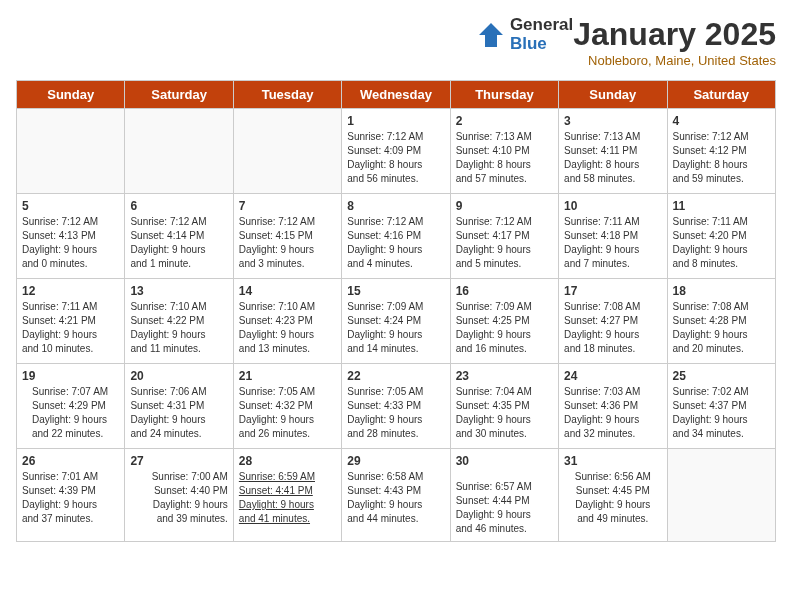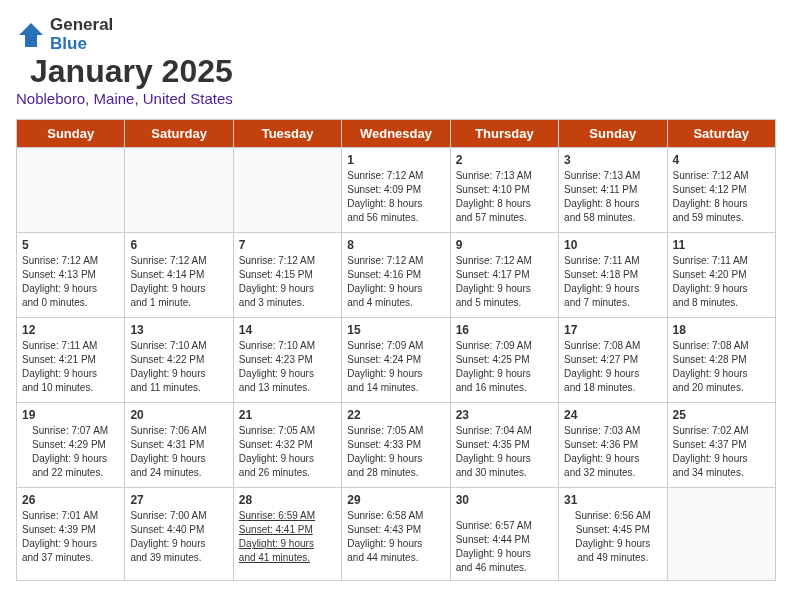--- a/index.html
+++ b/index.html
@@ -6,23 +6,22 @@
     body {
       font-family: Arial, sans-serif;
       background: #fff;
       width: 792px;
       min-height: 612px;
       padding: 16px;
     }
     .header {
       display: flex;
       align-items: flex-start;
-      justify-content: flex-start;
+      justify-content: flex-end;
       margin-bottom: 12px;
-      flex-direction: column;
     }
     .logo {
       display: flex;
       align-items: center;
     }
     .logo-text {
       display: flex;
       flex-direction: column;
       line-height: 1.1;
     }
@@ -33,22 +32,22 @@
     }
     .title-block {
       text-align: right;
     }
     .main-title {
       font-size: 32px;
       font-weight: bold;
       color: #333;
     }
     .subtitle {
-      font-size: 15px;
-      color: #4c1d95;
+      font-size: 13px;
+      color: #a16207;
     }
     .calendar {
       width: 100%;
       border-collapse: collapse;
       border: 1px solid #ccc;
     }
     .calendar th {
       background: #c2410c;
       color: #fff;
       text-align: center;
@@ -305,21 +304,21 @@
       <tr>
         <td>
           <span class="day-num">26</span>
           <div class="day-info" style="white-space: pre-line;">Sunrise: 7:01 AM
 Sunset: 4:39 PM
 Daylight: 9 hours
 and 37 minutes.</div>
         </td>
         <td>
           <span class="day-num">27</span>
-          <div class="day-info" style="white-space: pre-line;">Sunrise: 7:00 AM
+          <div class="day-info" style="white-space: pre-line; text-align: right;">Sunrise: 7:00 AM
 Sunset: 4:40 PM
 Daylight: 9 hours
 and 39 minutes.</div>
         </td>
         <td>
           <span class="day-num">28</span>
           <div class="day-info" style="white-space: pre-line; text-decoration: underline;">Sunrise: 6:59 AM
 Sunset: 4:41 PM
 Daylight: 9 hours
 and 41 minutes.</div>

